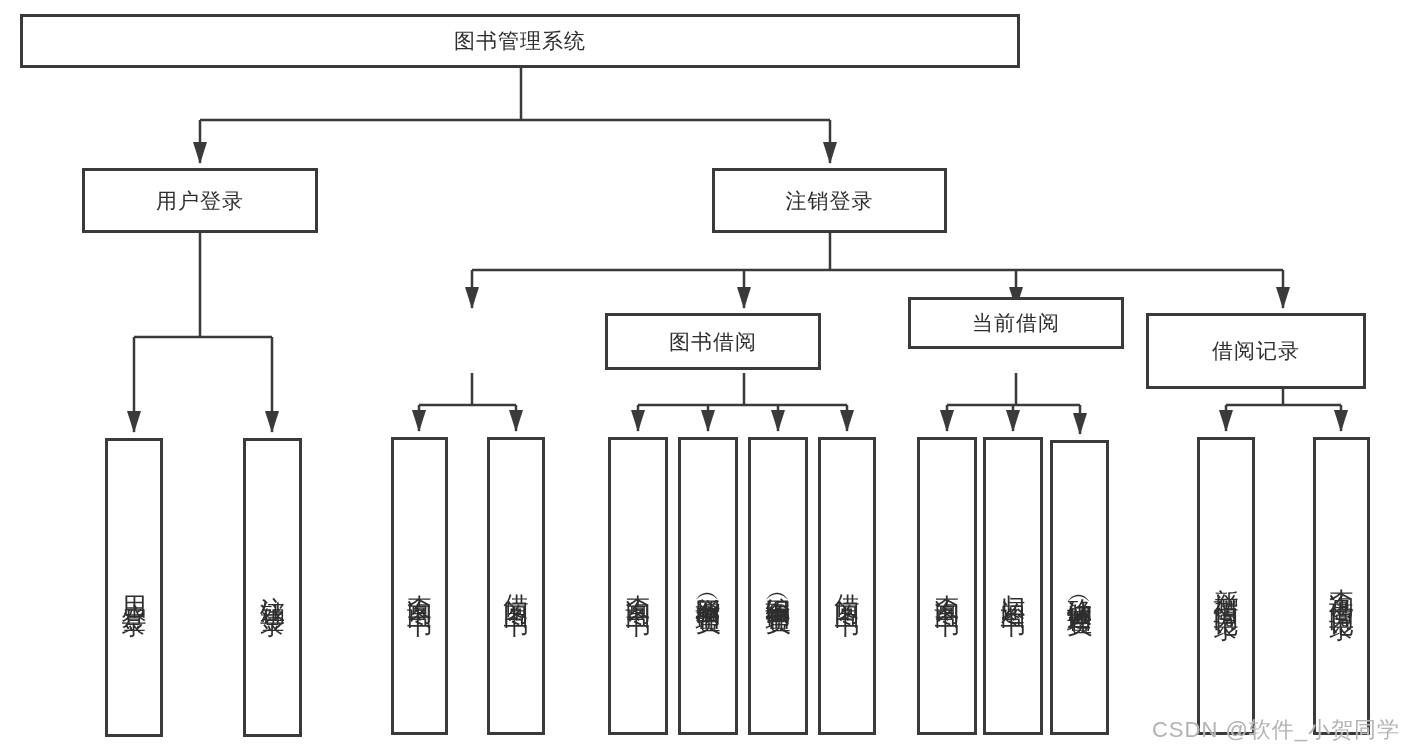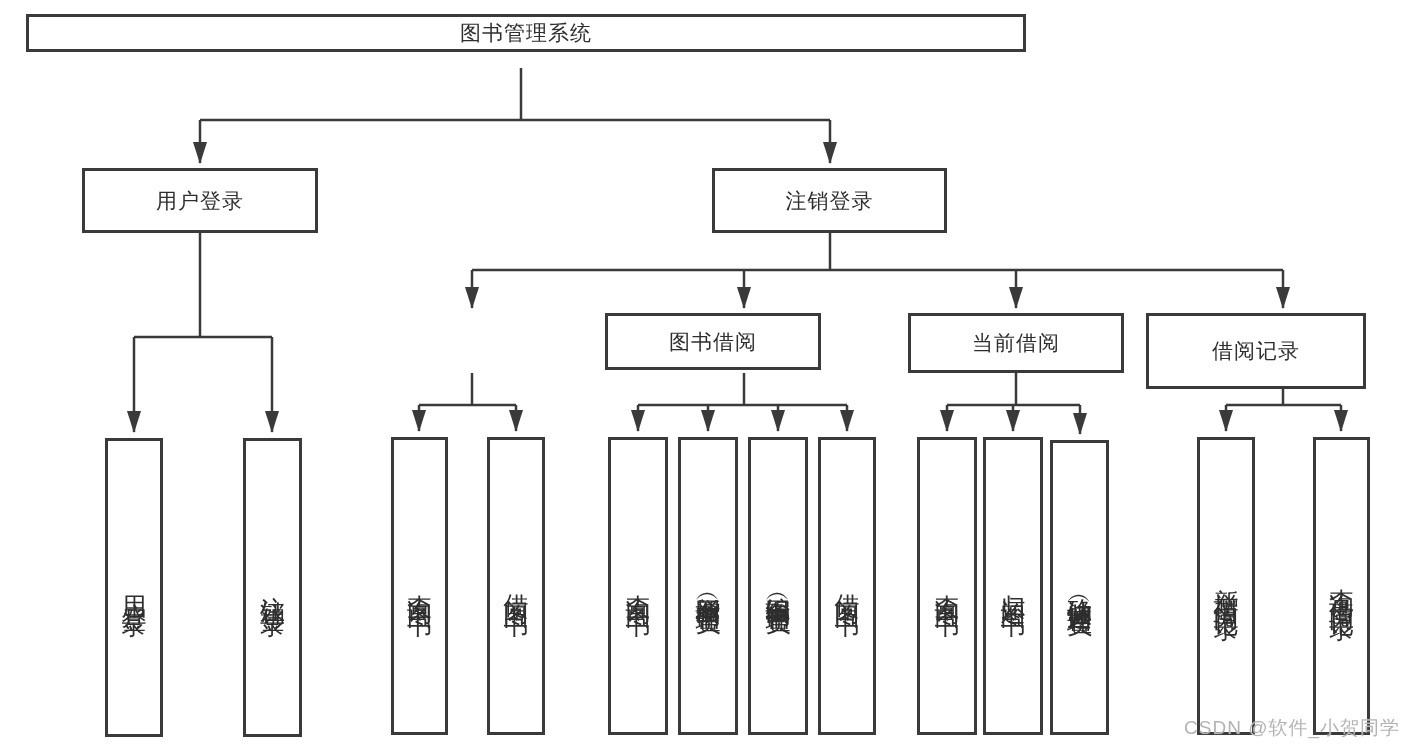--- a/index.html
+++ b/index.html
@@ -50,21 +50,21 @@
     line-height:1;
     white-space:nowrap;
   }
   .vbox.long span{
     letter-spacing:2px;
   }
   .watermark{
     position:absolute;
     right:5px;
     top:715px;
-    font-size:19px;
+    font-size:22px;
     color:var(--wm);
     letter-spacing:1px;
     white-space:nowrap;
     z-index:3;
     text-shadow:0 0 1px rgba(255,255,255,.7);
   }
 </style>
 </head>
 <body>
 
@@ -125,35 +125,35 @@
     </g>
 
     <g>
       <line x1="1283" y1="373" x2="1283" y2="405"></line>
       <line x1="1226" y1="405" x2="1341" y2="405"></line>
       <line x1="1226" y1="405" x2="1226" y2="431" marker-end="url(#arrow)"></line>
       <line x1="1341" y1="405" x2="1341" y2="431" marker-end="url(#arrow)"></line>
     </g>
   </svg>
 
-  <div class="node hbox" style="left:26px;top:14px;width:1000px;height:38px">
+  <div class="node hbox" style="left:20px;top:14px;width:1000px;height:54px">
     <span>图书管理系统</span>
   </div>
 
   <div class="node hbox" style="left:82px;top:168px;width:236px;height:65px">
     <span>用户登录</span>
   </div>
   <div class="node hbox" style="left:712px;top:168px;width:235px;height:65px">
     <span>注销登录</span>
   </div>
 
   <div class="node hbox" style="left:605px;top:313px;width:216px;height:57px">
     <span>图书借阅</span>
   </div>
-  <div class="node hbox" style="left:908px;top:313px;width:216px;height:60px">
+  <div class="node hbox" style="left:908px;top:297px;width:216px;height:52px">
     <span>当前借阅</span>
   </div>
   <div class="node hbox" style="left:1146px;top:313px;width:220px;height:76px">
     <span>借阅记录</span>
   </div>
 
   <div class="node vbox" style="left:105px;top:438px;width:58px;height:299px">
     <span>用户登录</span>
   </div>
   <div class="node vbox" style="left:243px;top:438px;width:59px;height:299px">

